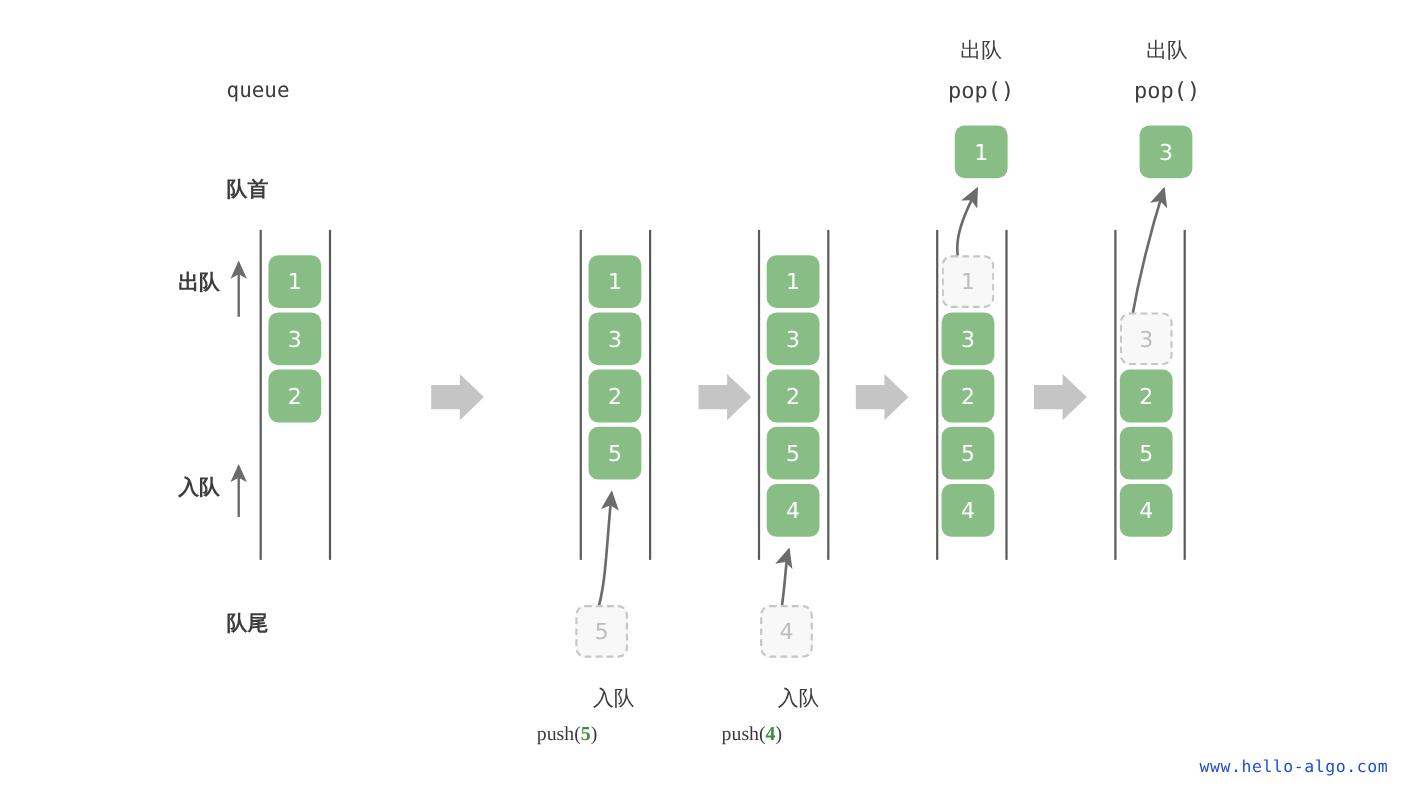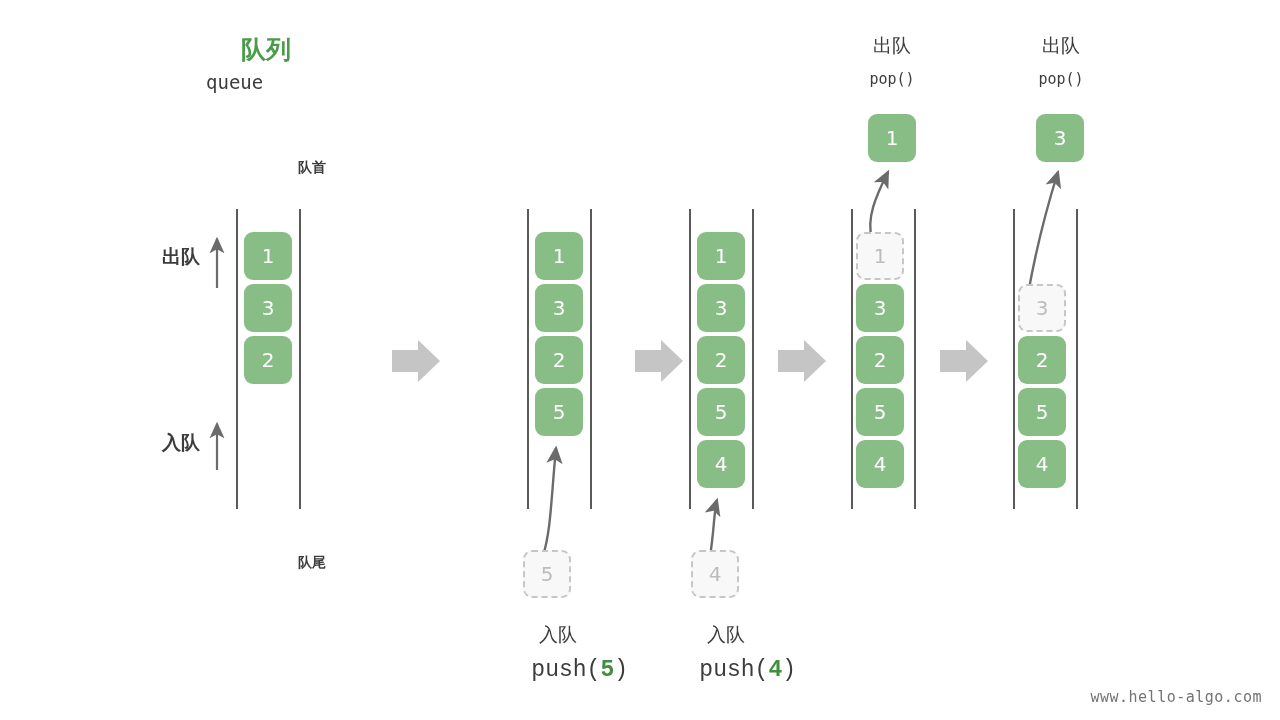--- a/index.html
+++ b/index.html
@@ -39,56 +39,56 @@
     color: #3c3c3c;
     text-align: left;
   }
   .hdr-cn {
     font-size: 19px;
     font-weight: normal;
     color: #3c3c3c;
     text-align: center;
   }
   .hdr-en {
-    font-size: 15px;
+    font-size: 20px;
     font-family: "DejaVu Sans Mono", "Liberation Mono", monospace;
     color: #3c3c3c;
     text-align: center;
   }
   .edge-label {
-    font-size: 14px;
+    font-size: 19px;
     font-weight: bold;
     color: #3c3c3c;
+    text-align: left;
+  }
+  .side-label {
+    font-size: 19px;
+    font-weight: bold;
+    color: #3c3c3c;
     text-align: right;
   }
-  .side-label {
-    font-size: 19px;
-    font-weight: bold;
-    color: #3c3c3c;
-    text-align: right;
-  }
   .foot-cn {
     font-size: 19px;
     color: #3c3c3c;
     text-align: center;
   }
   .foot-en {
-    font-size: 23px;
-    font-family: Liberation Mono, monospace;
-    color: #3c3c3c;
-    text-align: right;
+    font-size: 18px;
+    font-family: Liberation Serif, serif;
+    color: #3c3c3c;
+    text-align: left;
   }
   .arg-green { color: #3f8f3f; font-weight: bold; }
   .watermark {
     position: absolute;
     right: 18px;
     bottom: 14px;
     font-size: 15px;
     font-family: "DejaVu Sans Mono", "Liberation Mono", monospace;
-    color: #737373;
+    color: #1d4ed8;
     letter-spacing: 0.5px;
   }
 
   
   .rail {
     position: absolute;
     width: 2px;
     background: #5a5a5a;
   }
 
@@ -168,21 +168,20 @@
 
     <g>
       <path d="M872,239 C866,218 876,196 888,172" fill="none" stroke="#6b6b6b" stroke-width="2.4" marker-end="url(#thinArrow)"></path>
     </g>
 
     <g>
       <path d="M1028,294 C1035,255 1046,210 1058,172" fill="none" stroke="#6b6b6b" stroke-width="2.4" marker-end="url(#thinArrow)"></path>
     </g>
   </svg>
 
-  <div class="t title-cn" style="left:206px; top:33px; width:120px;">队列</div>
   <div class="t title-en" style="left:206px; top:71px; width:120px;">queue</div>
 
   <div class="t edge-label" style="left:206px; top:159px; width:120px;">队首</div>
   <div class="t edge-label" style="left:206px; top:554px; width:120px;">队尾</div>
   <div class="t side-label" style="left:130px; top:244px; width:70px;">出队</div>
   <div class="t side-label" style="left:130px; top:430px; width:70px;">入队</div>
 
   <div class="rail" style="left:236px; top:209px; height:300px;"></div>
   <div class="rail" style="left:299px; top:209px; height:300px;"></div>
 

